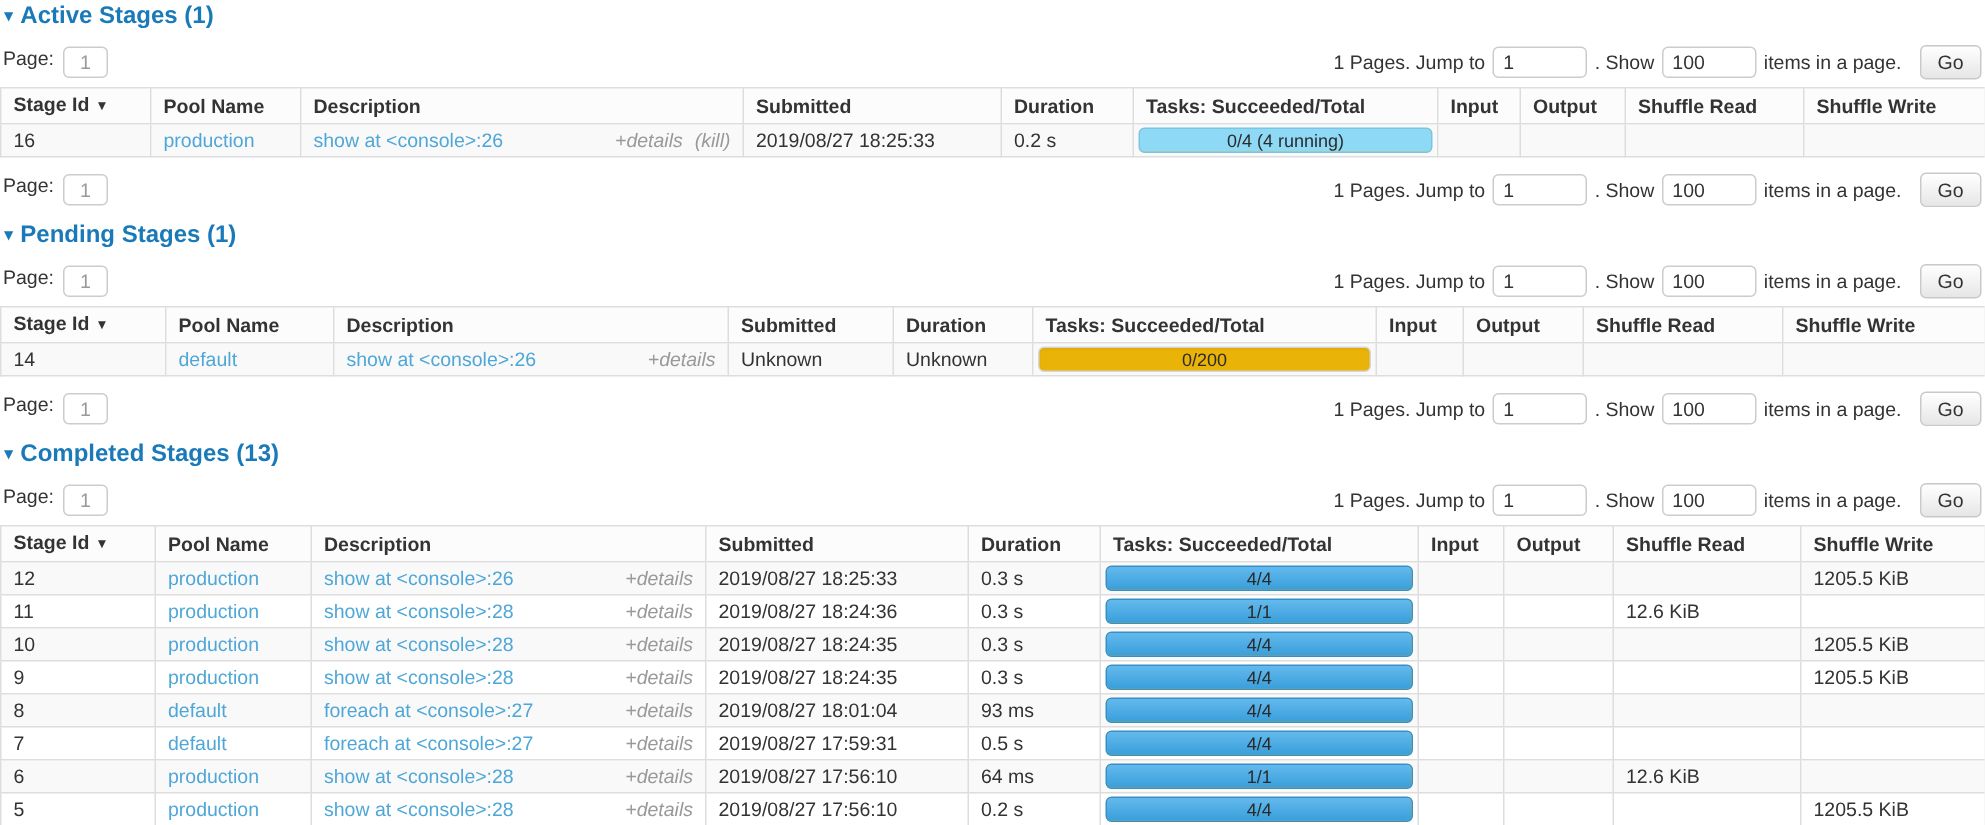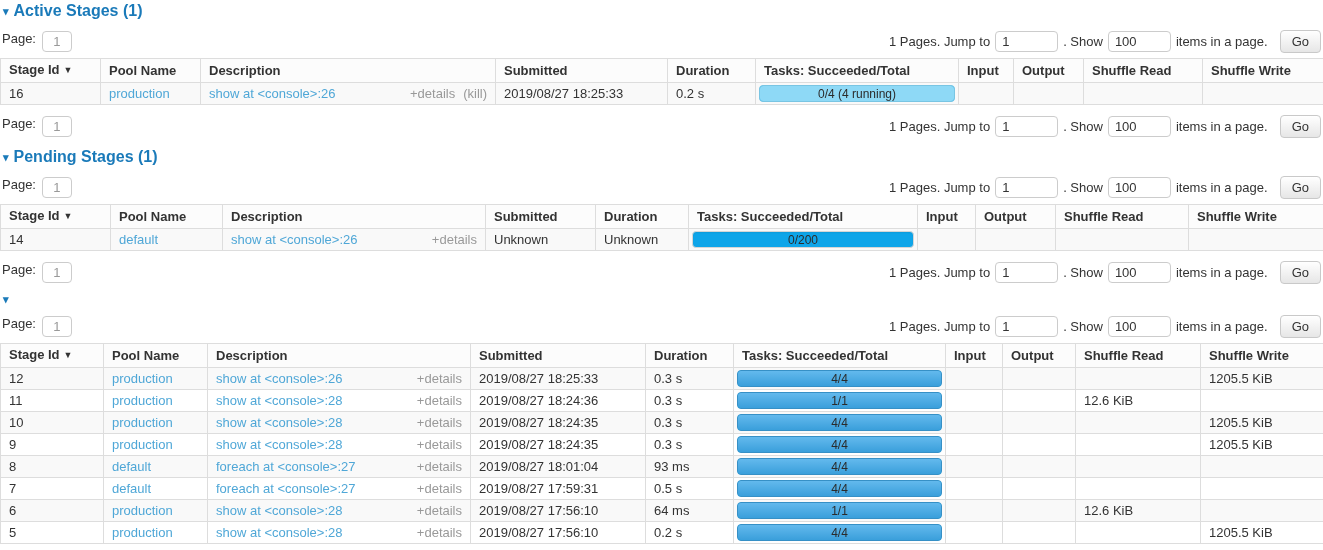--- a/index.html
+++ b/index.html
@@ -53,26 +53,26 @@
     border: 1px solid #dddddd; padding: 3px 8px;
     text-align: left; white-space: nowrap; overflow: hidden;
     height: 22px; line-height: 15px;
   }
   th { font-weight: bold; background: #fcfcfc; cursor: pointer; }
   .sort-icon { font-size: 9px; margin-left: 4px; position: relative; top: -1px; }
   tr.striped td { background: #f9f9f9; }
 
   a.tbl-link { color: #4fa7d7; text-decoration: none; cursor: pointer; }
   .desc-right { float: right; color: #999999; }
-  .desc-right a { color: #999999; text-decoration: none; margin-left: 8px; cursor: pointer; }
+  .desc-right a { color: #999999; text-decoration: none; margin-left: 8px; cursor: pointer; font-style: italic; }
 
   td.tasks-cell { padding: 2px 3px; }
   .progress {
     position: relative; height: 17px; border-radius: 4px;
-    background: #0ea5e9; border: 1px solid #d6d6d6;
+    background: #eab308; border: 1px solid #d6d6d6;
     box-shadow: inset 0 1px 2px rgba(0,0,0,0.06);
   }
   .progress.p-running { border-color: #79c5e3; }
   .progress.p-done { border-color: #3690c6; }
   .progress .bar { height: 100%; border-radius: 3px; }
   .bar-running { background: #8ed9f6; }
   .bar-done { background: linear-gradient(to bottom, #63b9ed, #3a9fdb); }
   .progress .lbl {
     position: absolute; left: 0; right: 0; top: 0; bottom: 0;
     text-align: center; line-height: 16px; color: #2b2b2b; font-size: 12px;
@@ -239,20 +239,21 @@
           <span>. Show</span>
           <input type="text" class="show-input" value="100" style="">
           <span>items in a page.</span>
           <button class="go-btn">Go</button>
         </div>
       </div>
     </div>
     <div class="section">
       <div class="section-title">
         <span class="collapse-arrow">▾</span>
+        <span>Completed Stages (13)</span>
       </div>
       <div class="pag-row">
         <div class="pag-left">
           <label>Page:</label>
           <input type="text" class="page-input" value="1" style="">
         </div>
         <div class="pag-right">
           <span>1 Pages. Jump to</span>
           <input type="text" class="jump-input" value="1" style="">
           <span>. Show</span>

